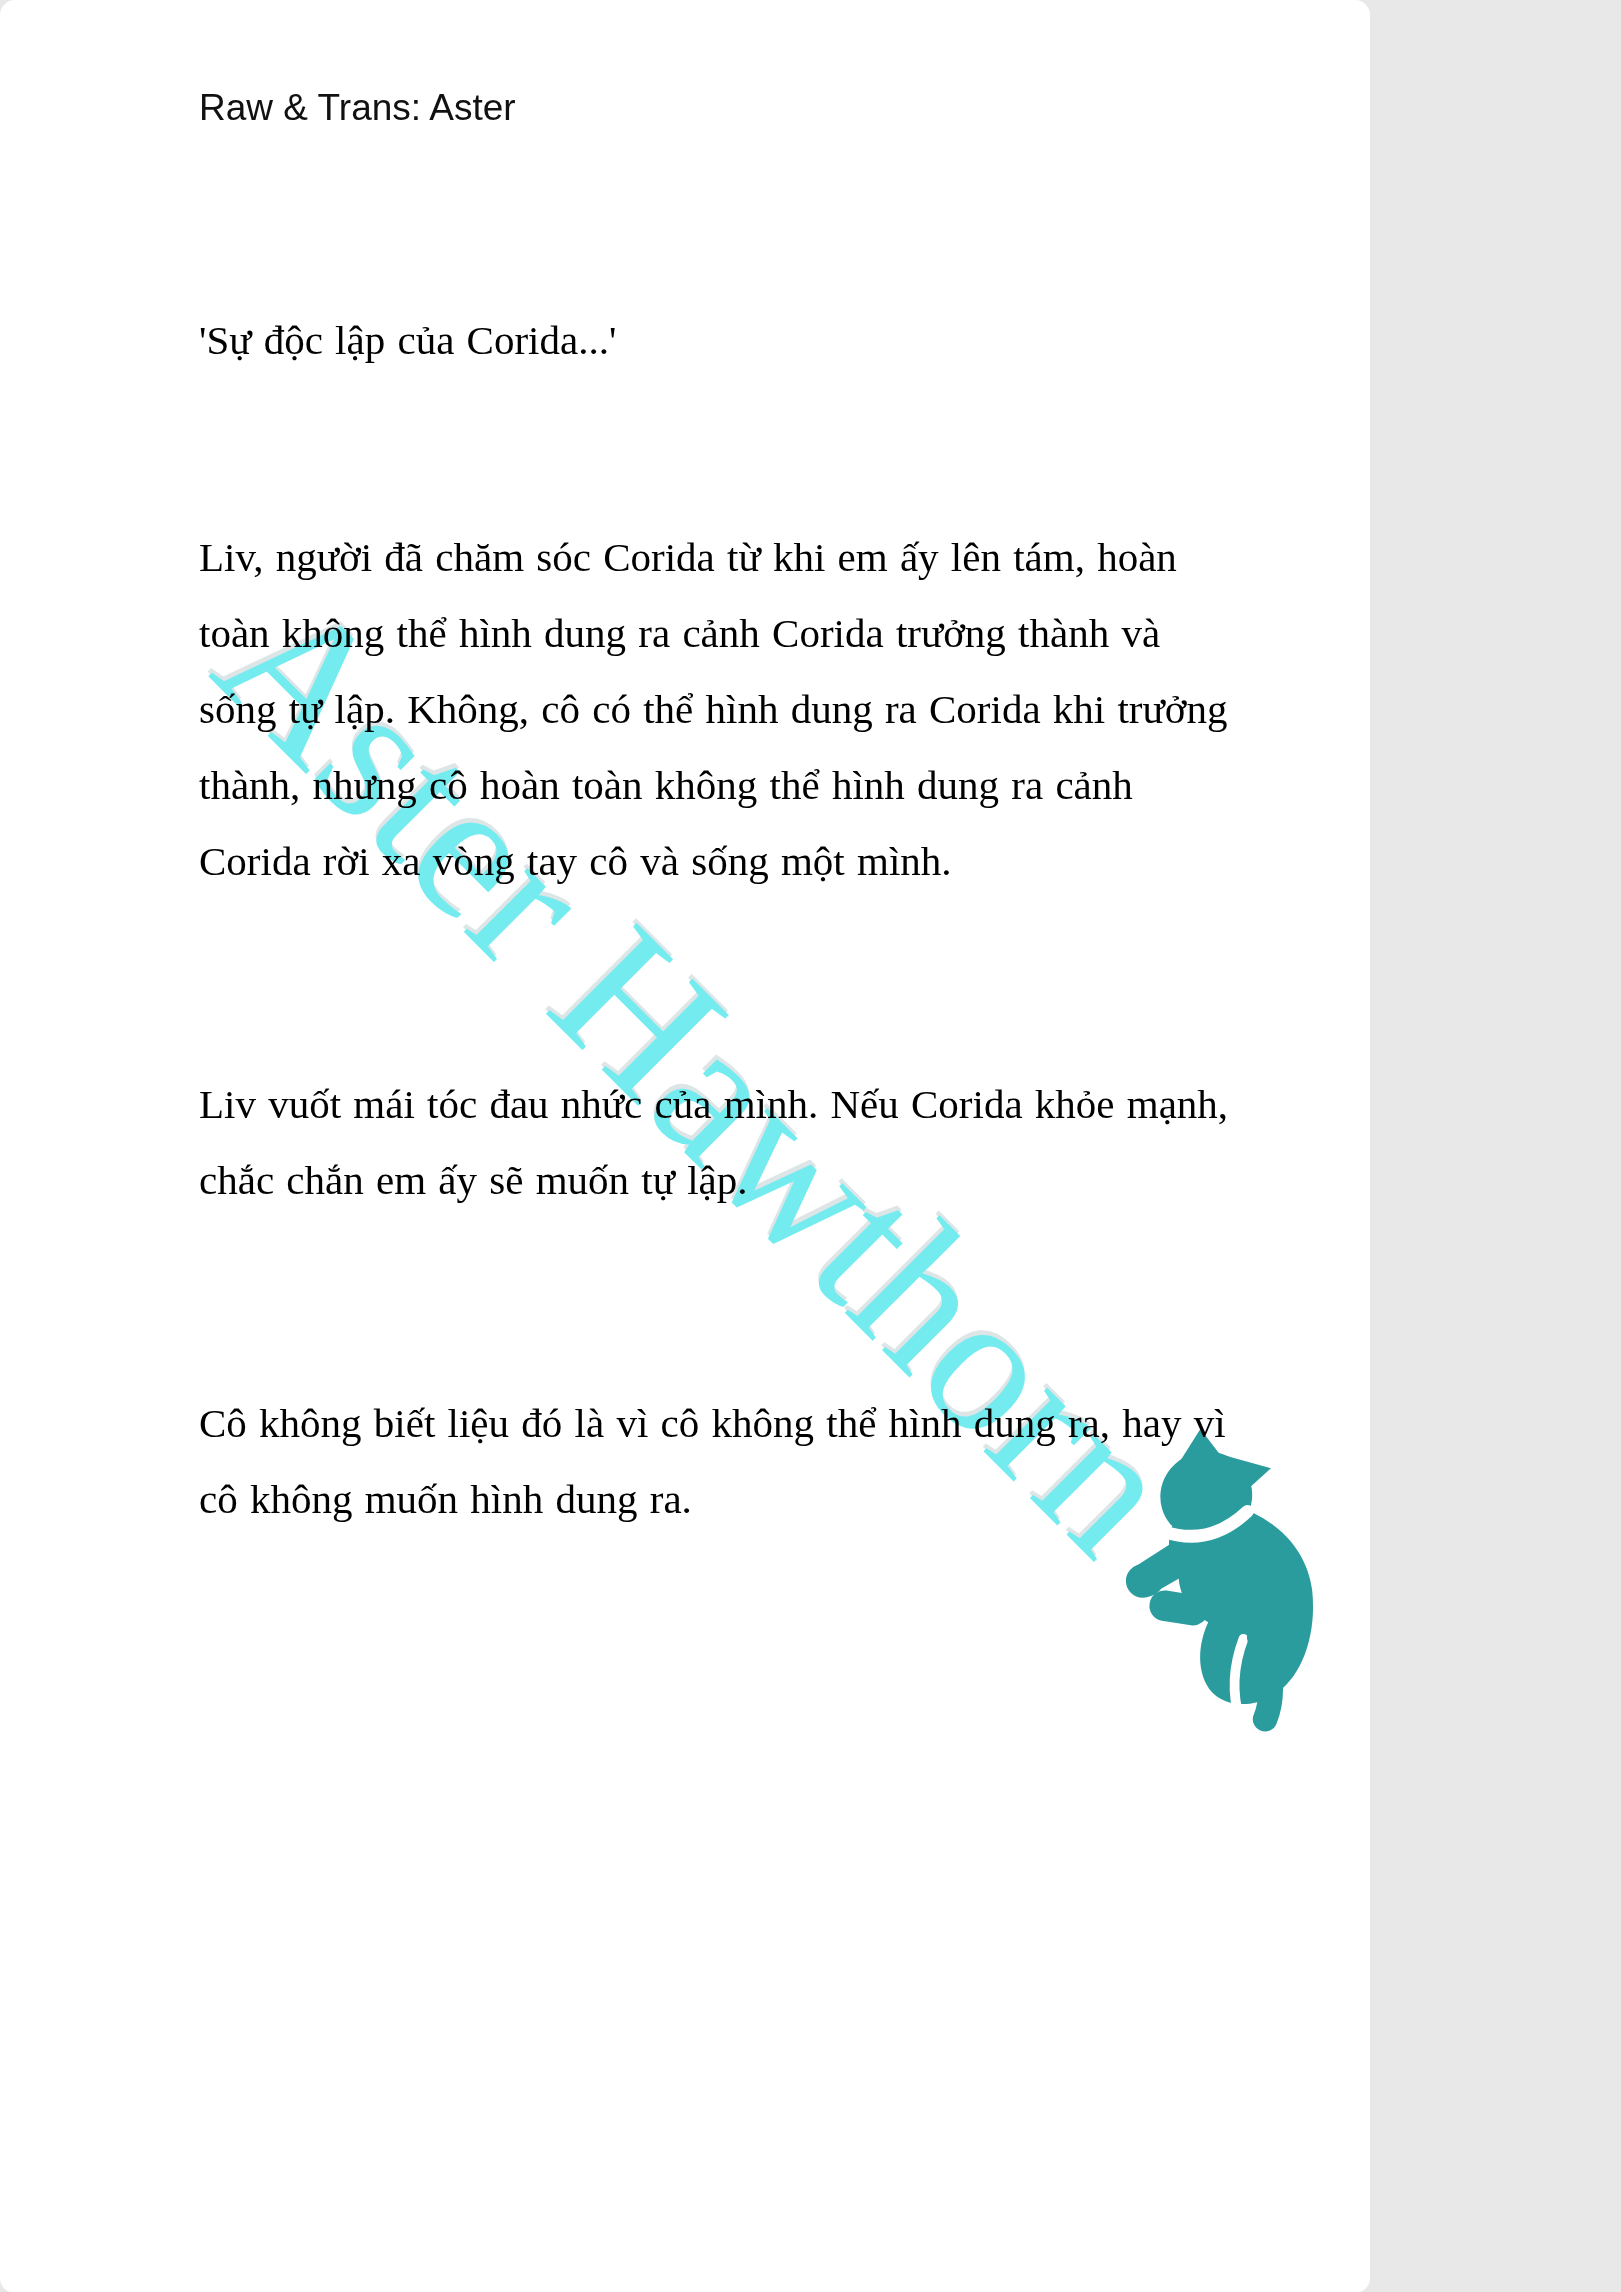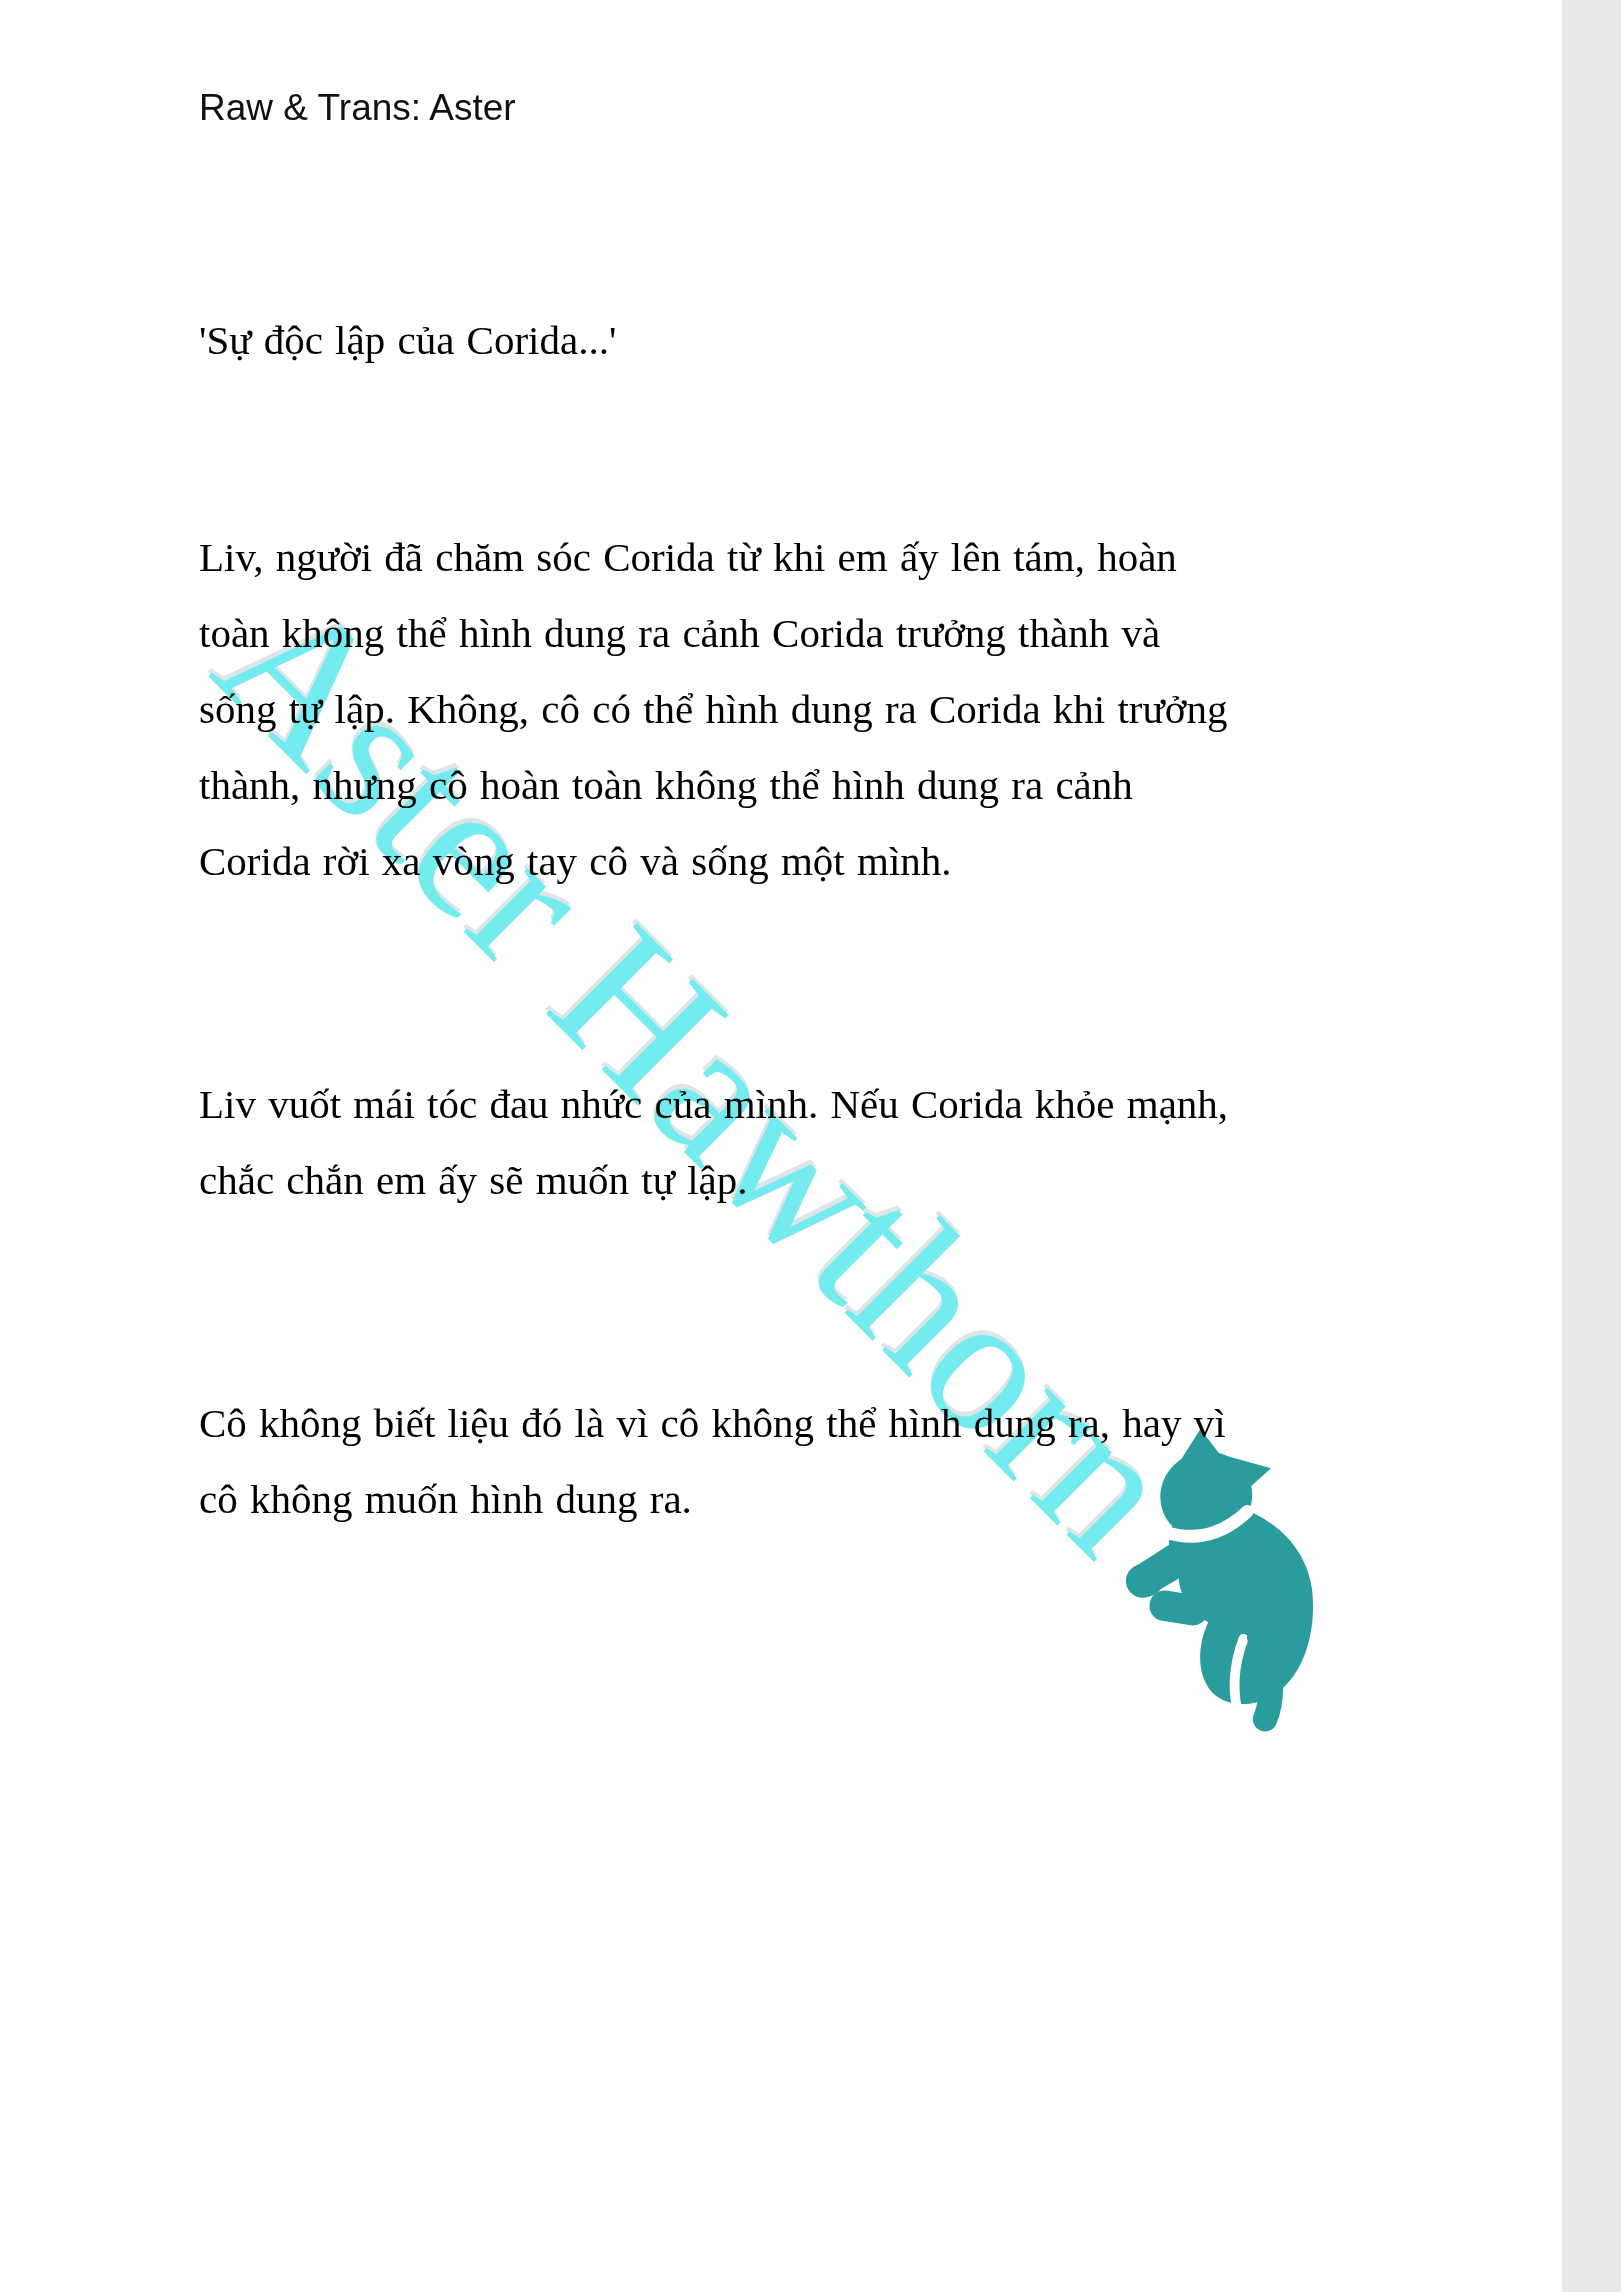--- a/index.html
+++ b/index.html
@@ -1,21 +1,22 @@
 <!DOCTYPE html>
 <html><head>
 <meta charset="utf-8">
 <style>
   html,body { margin:0; padding:0; background:#e8e8e8; }
   .page {
     position:relative;
-    width:1562px; height:2293px;
+    width:1370px; height:2293px;
     background:#ffffff;
     overflow:hidden;
     font-family:"Liberation Serif", serif;
+    border-radius:15px;
   }
   .header-credit {
     position:absolute;
     left:199px; top:86px;
     font-family:"Liberation Sans", sans-serif;
     font-size:37px;
     line-height:43px;
     color:#111111;
     z-index:3;
     white-space:nowrap;

